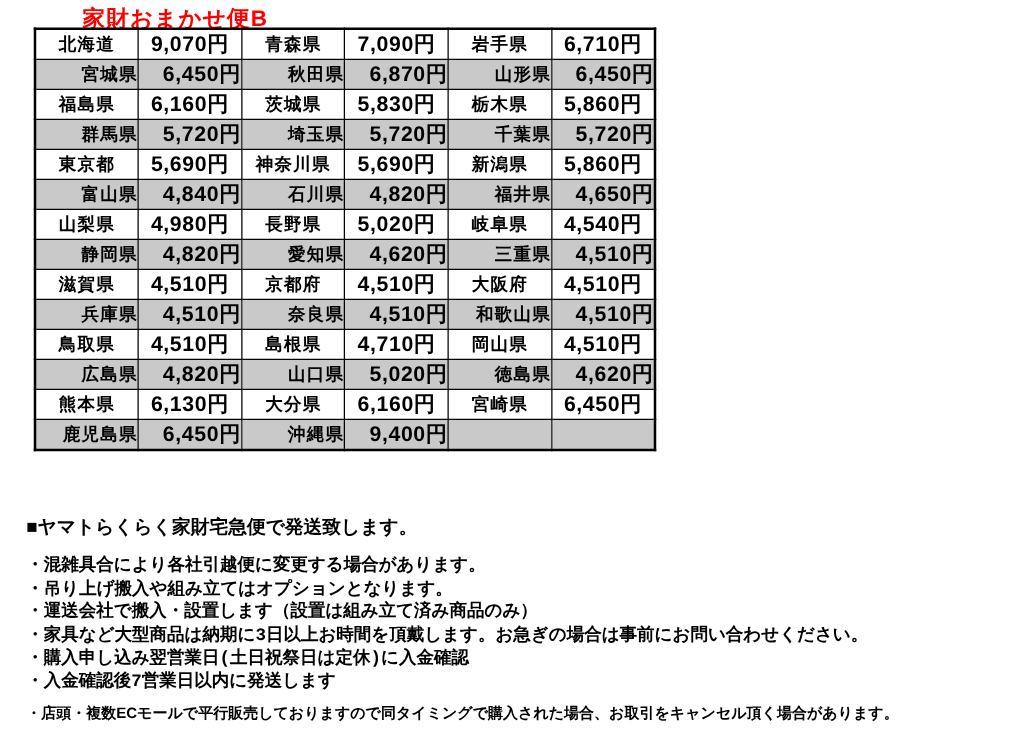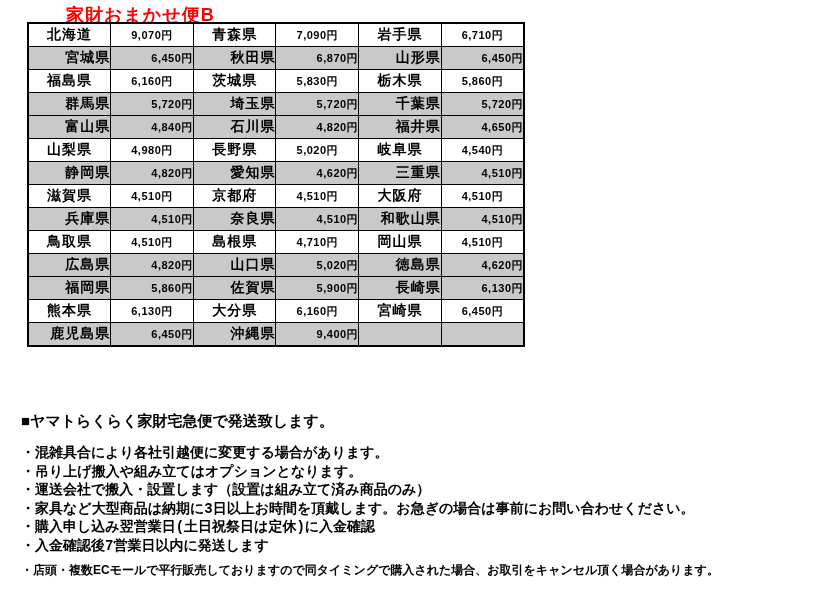--- a/index.html
+++ b/index.html
@@ -34,21 +34,21 @@
     border:1px solid #000;
     height:22px;
     text-align:center;
     vertical-align:middle;
     font-weight:bold;
     padding:0;
     white-space:nowrap;
     overflow:hidden;
   }
   table.fee td.pref{font-size:14px;letter-spacing:1px;}
-  table.fee td.price{font-size:11px;letter-spacing:0.5px;}
+  table.fee td.price{font-size:17px;letter-spacing:0.5px;}
   table.fee tr.shaded td{background:var(--shaded,#c9c9c9);text-align:right;}
   .notes{
     position:absolute;
     left:10px;top:412px;
     width:806px;
     margin-left:11px;
   }
   .notes-heading{
     font-size:15px;
     font-weight:bold;
@@ -104,20 +104,28 @@
           <td class="price">5,860円</td>
         </tr>
         <tr class="shaded">
           <td class="pref">群馬県</td>
           <td class="price">5,720円</td>
           <td class="pref">埼玉県</td>
           <td class="price">5,720円</td>
           <td class="pref">千葉県</td>
           <td class="price">5,720円</td>
         </tr>
+        <tr>
+          <td class="pref">東京都</td>
+          <td class="price">5,690円</td>
+          <td class="pref">神奈川県</td>
+          <td class="price">5,690円</td>
+          <td class="pref">新潟県</td>
+          <td class="price">5,860円</td>
+        </tr>
         <tr class="shaded">
           <td class="pref">富山県</td>
           <td class="price">4,840円</td>
           <td class="pref">石川県</td>
           <td class="price">4,820円</td>
           <td class="pref">福井県</td>
           <td class="price">4,650円</td>
         </tr>
         <tr>
           <td class="pref">山梨県</td>
@@ -159,28 +167,20 @@
           <td class="pref">岡山県</td>
           <td class="price">4,510円</td>
         </tr>
         <tr class="shaded">
           <td class="pref">広島県</td>
           <td class="price">4,820円</td>
           <td class="pref">山口県</td>
           <td class="price">5,020円</td>
           <td class="pref">徳島県</td>
           <td class="price">4,620円</td>
-        </tr>
-        <tr class="shaded">
-          <td class="pref">福岡県</td>
-          <td class="price">5,860円</td>
-          <td class="pref">佐賀県</td>
-          <td class="price">5,900円</td>
-          <td class="pref">長崎県</td>
-          <td class="price">6,130円</td>
         </tr>
         <tr>
           <td class="pref">熊本県</td>
           <td class="price">6,130円</td>
           <td class="pref">大分県</td>
           <td class="price">6,160円</td>
           <td class="pref">宮崎県</td>
           <td class="price">6,450円</td>
         </tr>
         <tr class="shaded">

